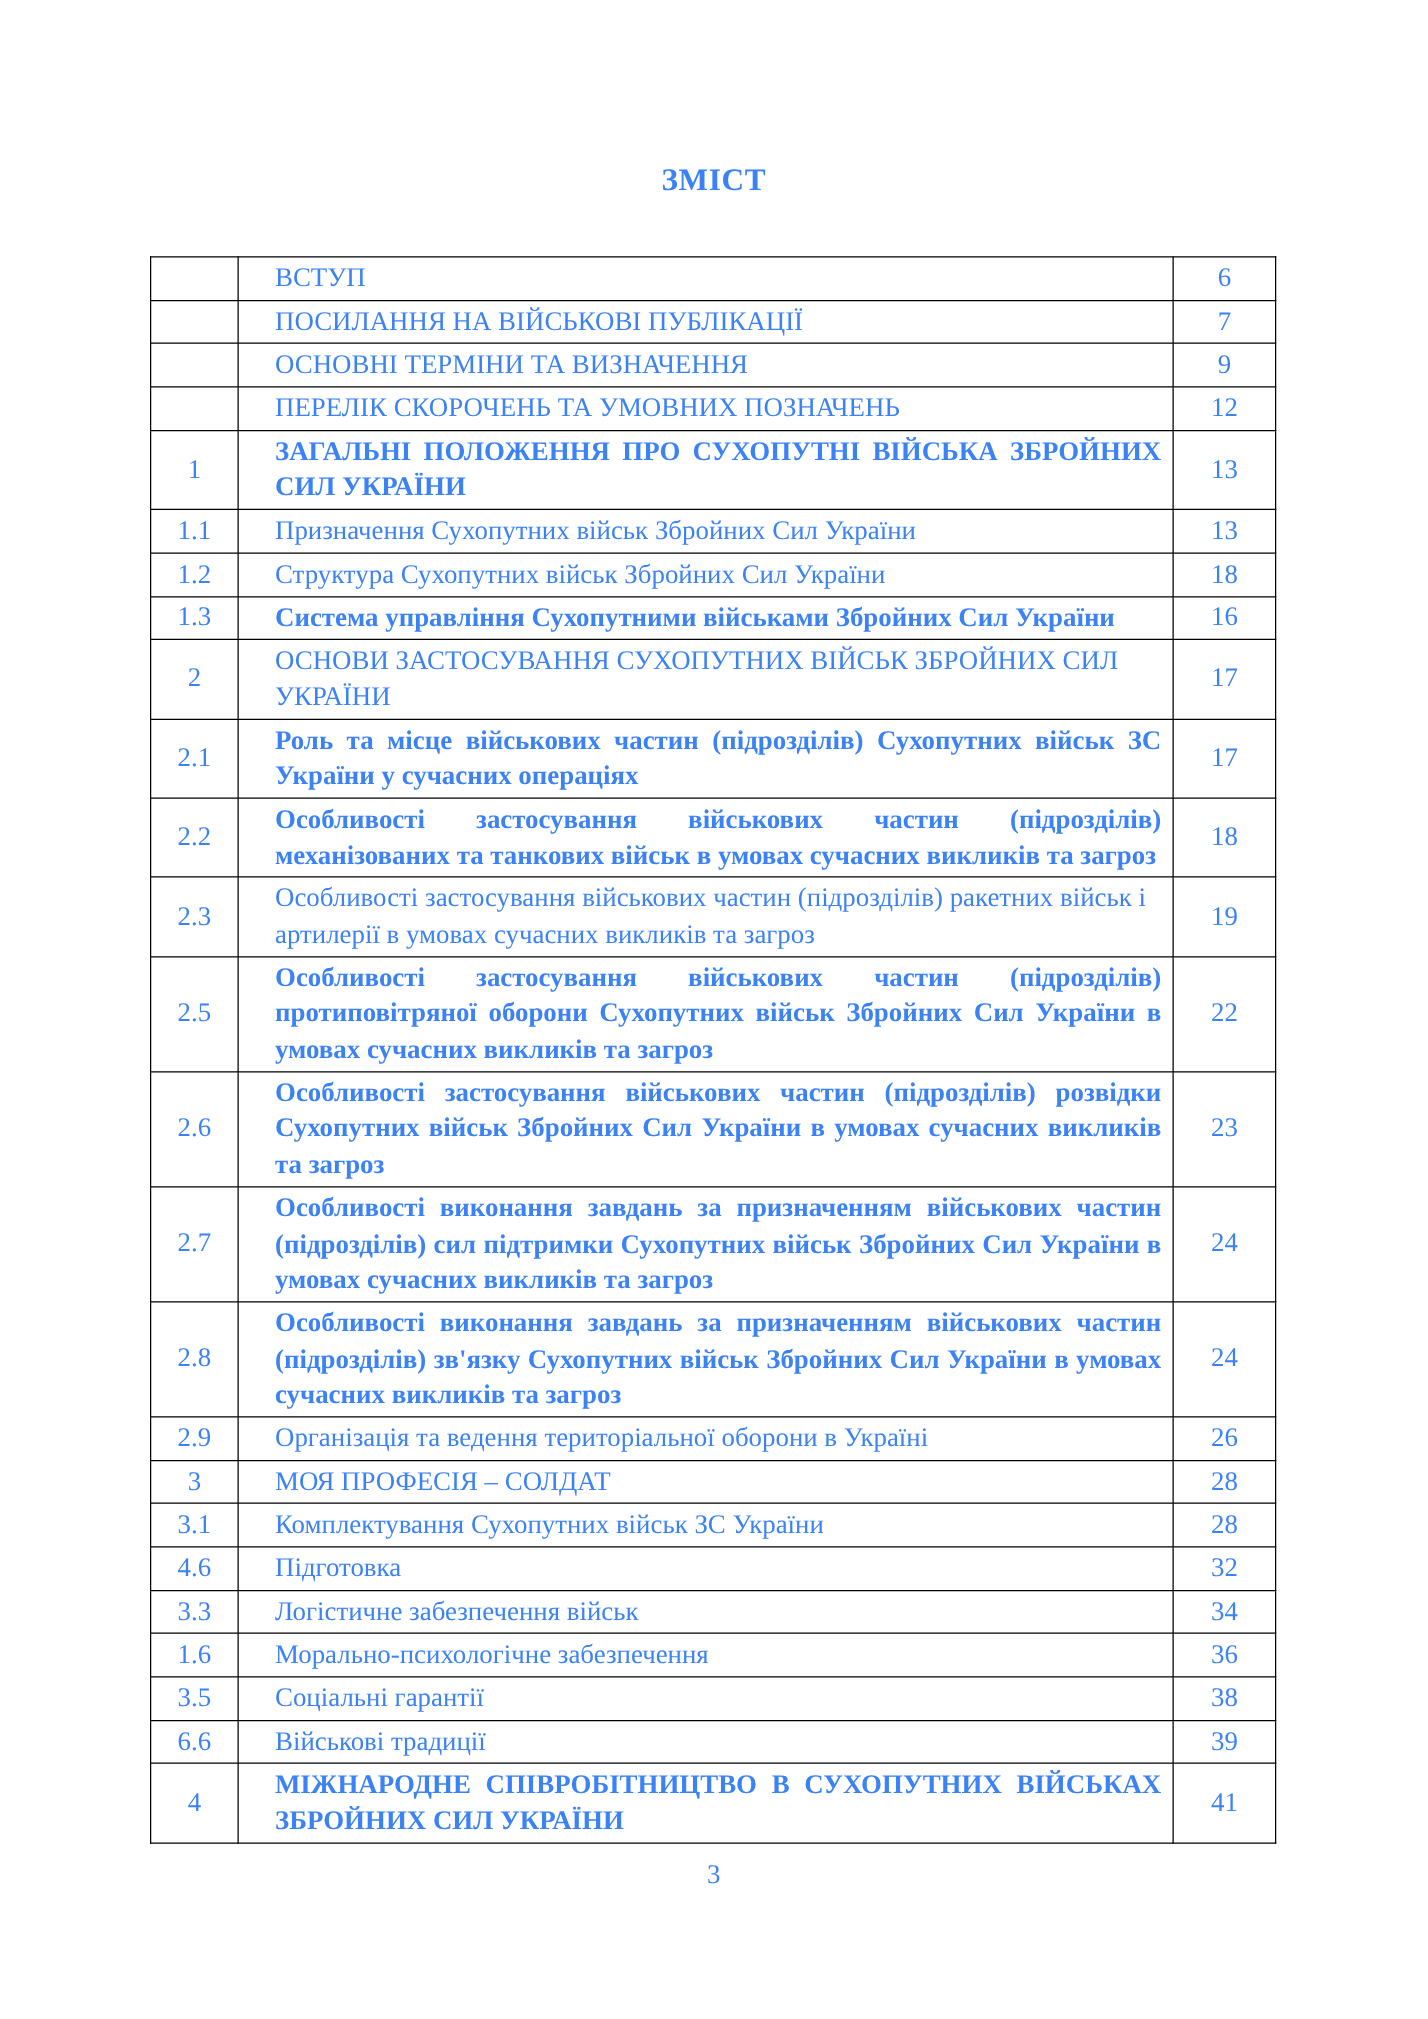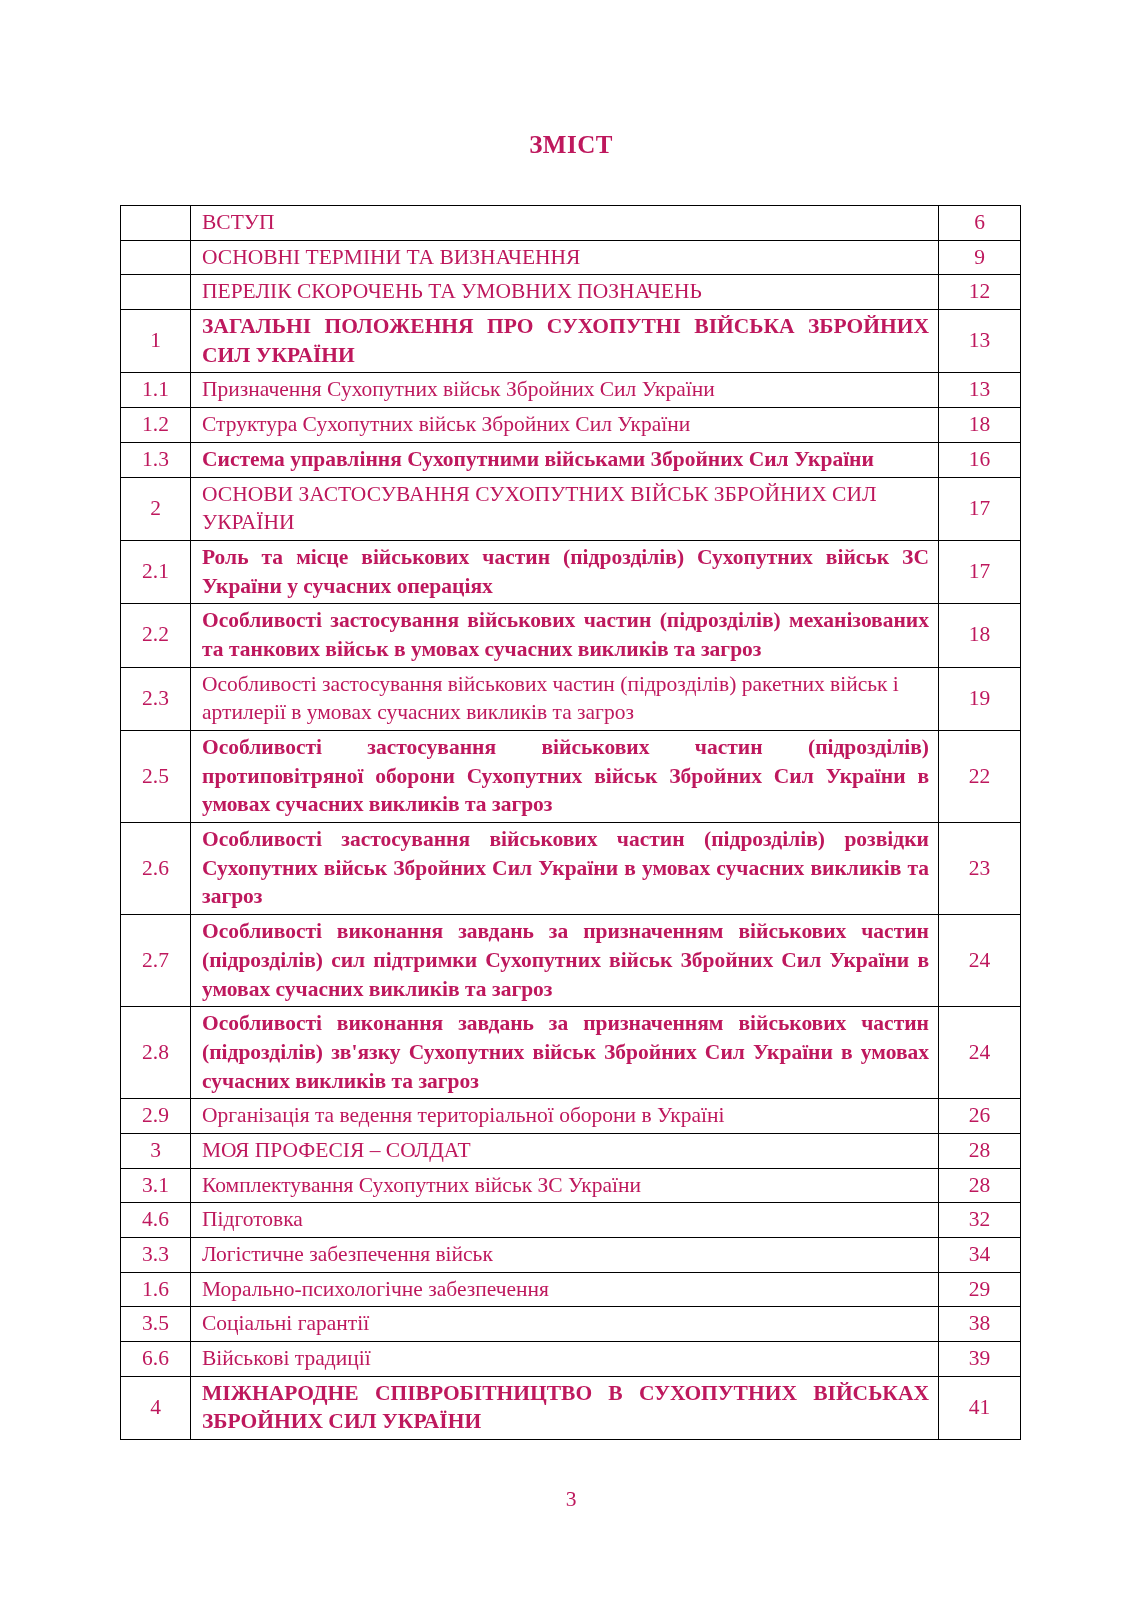--- a/index.html
+++ b/index.html
@@ -6,21 +6,21 @@
     margin: 0;
     padding: 0;
     background: #ffffff;
   }
   .page {
     position: relative;
     width: 1142px;
     height: 1615px;
     background: #ffffff;
     font-family: "Liberation Serif", "DejaVu Serif", serif;
-    color: #be185d;
+    color: #3b82f6;
     overflow: hidden;
   }
   .doc-title {
     position: absolute;
     top: 131px;
     left: 0;
     width: 1142px;
     text-align: center;
     font-size: 25px;
     font-weight: bold;
@@ -50,21 +50,21 @@
     padding: 2px 2px;
     line-height: 1.30;
   }
   td.cell-page {
     text-align: center;
     vertical-align: middle;
     padding: 2px 2px;
     line-height: 1.30;
   }
   td.cell-title {
-    padding: 2px 9px 3px 11px;
+    padding: 2px 9px 3px 29px;
     line-height: 1.335;
     vertical-align: middle;
   }
   td.cell-title .txt {
     display: block;
   }
   td.cell-title.justify .txt {
     text-align: justify;
     text-align-last: left;
     text-justify: inter-word;
@@ -99,20 +99,27 @@
         <tr>
           <td class="cell-num"></td>
           <td class="cell-title plain">
             <span class="txt">ВСТУП</span>
           </td>
           <td class="cell-page">6</td>
         </tr>
         <tr>
           <td class="cell-num"></td>
           <td class="cell-title plain">
+            <span class="txt">ПОСИЛАННЯ НА ВІЙСЬКОВІ ПУБЛІКАЦІЇ</span>
+          </td>
+          <td class="cell-page">7</td>
+        </tr>
+        <tr>
+          <td class="cell-num"></td>
+          <td class="cell-title plain">
             <span class="txt">ОСНОВНІ ТЕРМІНИ ТА ВИЗНАЧЕННЯ</span>
           </td>
           <td class="cell-page">9</td>
         </tr>
         <tr>
           <td class="cell-num"></td>
           <td class="cell-title plain">
             <span class="txt">ПЕРЕЛІК СКОРОЧЕНЬ ТА УМОВНИХ ПОЗНАЧЕНЬ</span>
           </td>
           <td class="cell-page">12</td>
@@ -234,21 +241,21 @@
           <td class="cell-title plain">
             <span class="txt">Логістичне забезпечення військ</span>
           </td>
           <td class="cell-page">34</td>
         </tr>
         <tr>
           <td class="cell-num">1.6</td>
           <td class="cell-title plain">
             <span class="txt">Морально-психологічне забезпечення</span>
           </td>
-          <td class="cell-page">29</td>
+          <td class="cell-page">36</td>
         </tr>
         <tr>
           <td class="cell-num">3.5</td>
           <td class="cell-title plain">
             <span class="txt">Соціальні гарантії</span>
           </td>
           <td class="cell-page">38</td>
         </tr>
         <tr>
           <td class="cell-num">6.6</td>

